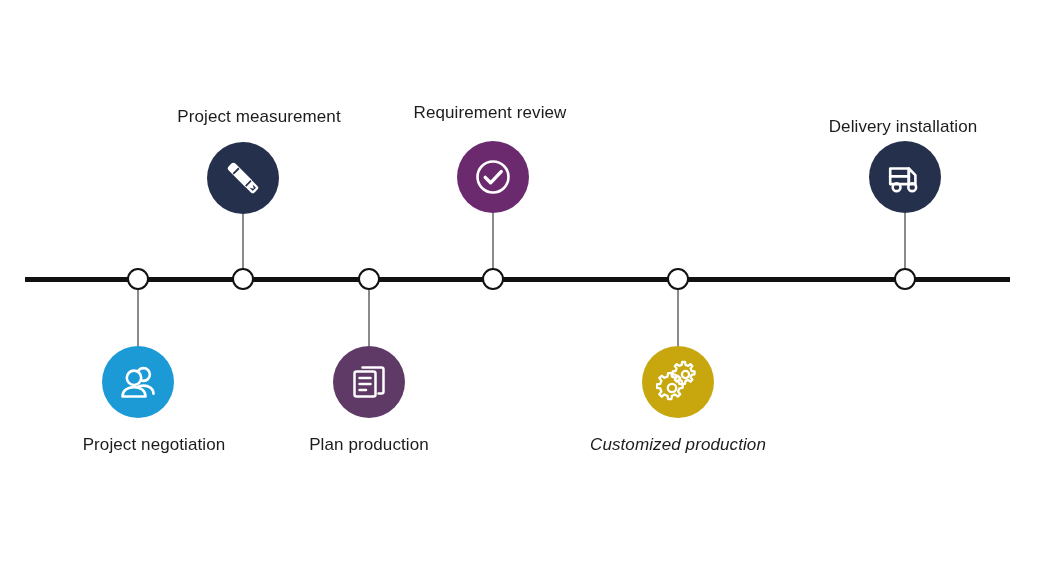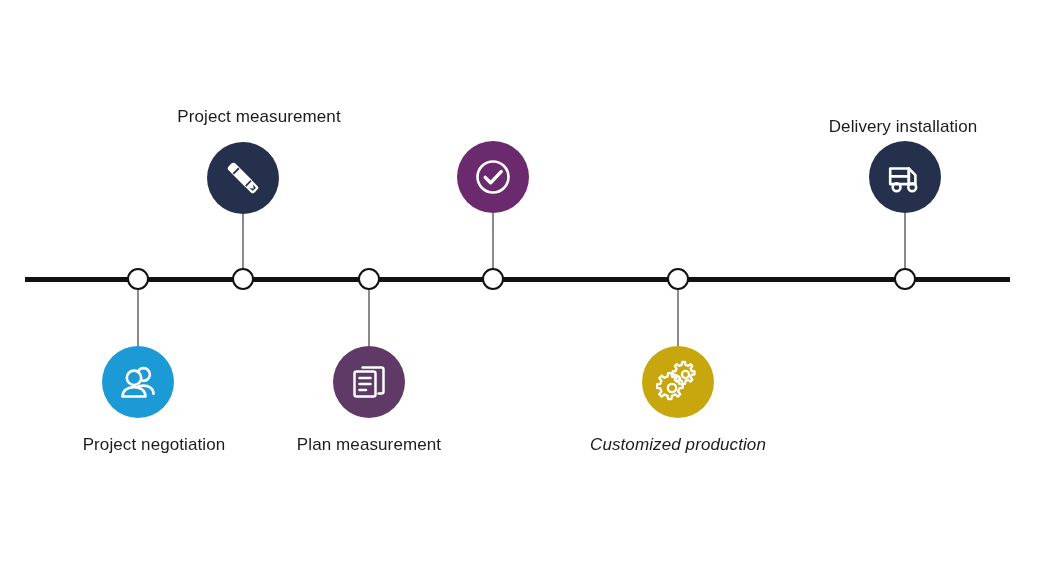--- a/index.html
+++ b/index.html
@@ -120,31 +120,32 @@
   <div class="stem" style="left:368.3px; top:279px; height:67px;"></div>
   <div class="bubble" style="left:333px; top:346px; background:#5f3a67;">
     <span>
       <svg width="42" height="42" viewBox="0 0 42 42" fill="none" stroke="#ffffff" stroke-width="2.5" stroke-linejoin="round" stroke-linecap="round">
         <path d="M14.5 6.5 h19 a2 2 0 0 1 2 2 v22 a2 2 0 0 1 -2 2 h-3"></path>
         <rect x="6.5" y="10.5" width="21" height="25" rx="2"></rect>
         <path d="M11.5 17 h11 M11.5 23 h11 M11.5 29 h6.5"></path>
       </svg>
     </span>
   </div>
-  <div class="label" style="left:369px; top:434px;">Plan measurement</div>
+  <div class="label" style="left:369px; top:434px;">Plan production</div>
 
   <div class="stem" style="left:492.3px; top:213px; height:66px;"></div>
   <div class="bubble" style="left:457px; top:141px; background:#6b2a6e;">
     <span>
       <svg width="46" height="46" viewBox="0 0 46 46" fill="none" stroke="#ffffff" stroke-linecap="round" stroke-linejoin="round">
         <circle cx="23" cy="23" r="15.5" stroke-width="2.6"></circle>
         <path d="M15.2 23.4 L20.6 28.8 L31.2 17.6" stroke-width="3.4"></path>
       </svg>
     </span>
   </div>
+  <div class="label" style="left:490px; top:102px;">Requirement review</div>
 
   <div class="stem" style="left:677.3px; top:279px; height:67px;"></div>
   <div class="bubble" style="left:642px; top:346px; background:#c7a70d;">
     <span>
       <svg width="44" height="44" viewBox="0 0 44 44" fill="none" stroke="#ffffff" stroke-width="2.3" stroke-linejoin="round" stroke-linecap="round">
 
         <g transform="translate(29.5,14.5)">
           <path d="M0 -9.6 l2.6 1.0 l2.3 -1.8 l2.0 2.0 l-1.8 2.3 l1.0 2.6 l2.9 0.5 v2.8 l-2.9 0.5 l-1.0 2.6 l1.8 2.3 l-2.0 2.0 l-2.3 -1.8 l-2.6 1.0 l-0.5 2.9 h-2.8 l-0.5 -2.9 l-2.6 -1.0 l-2.3 1.8 l-2.0 -2.0 l1.8 -2.3 l-1.0 -2.6 l-2.9 -0.5 v-2.8 l2.9 -0.5 l1.0 -2.6 l-1.8 -2.3 l2.0 -2.0 l2.3 1.8 l2.6 -1.0 l0.5 -2.9 h2.8 z"></path>
           <circle cx="0" cy="0" r="3.6"></circle>
         </g>

